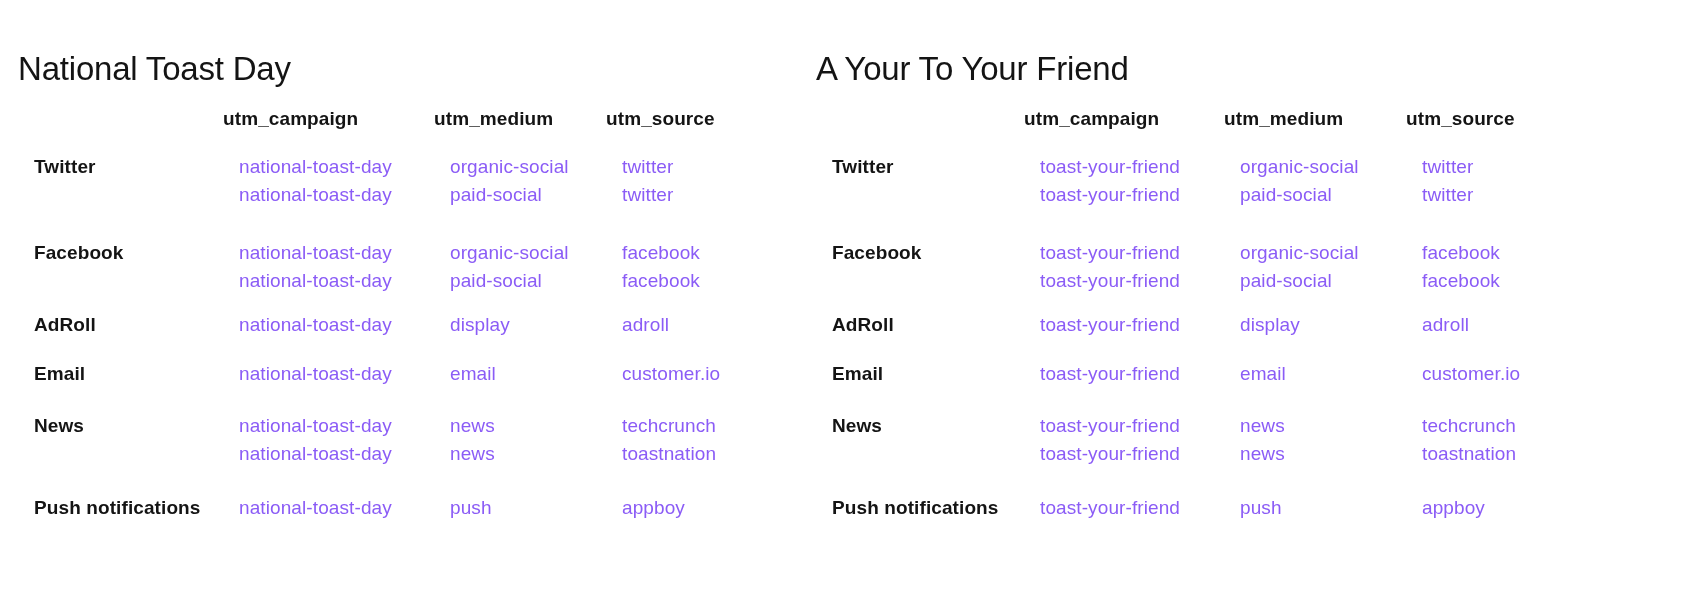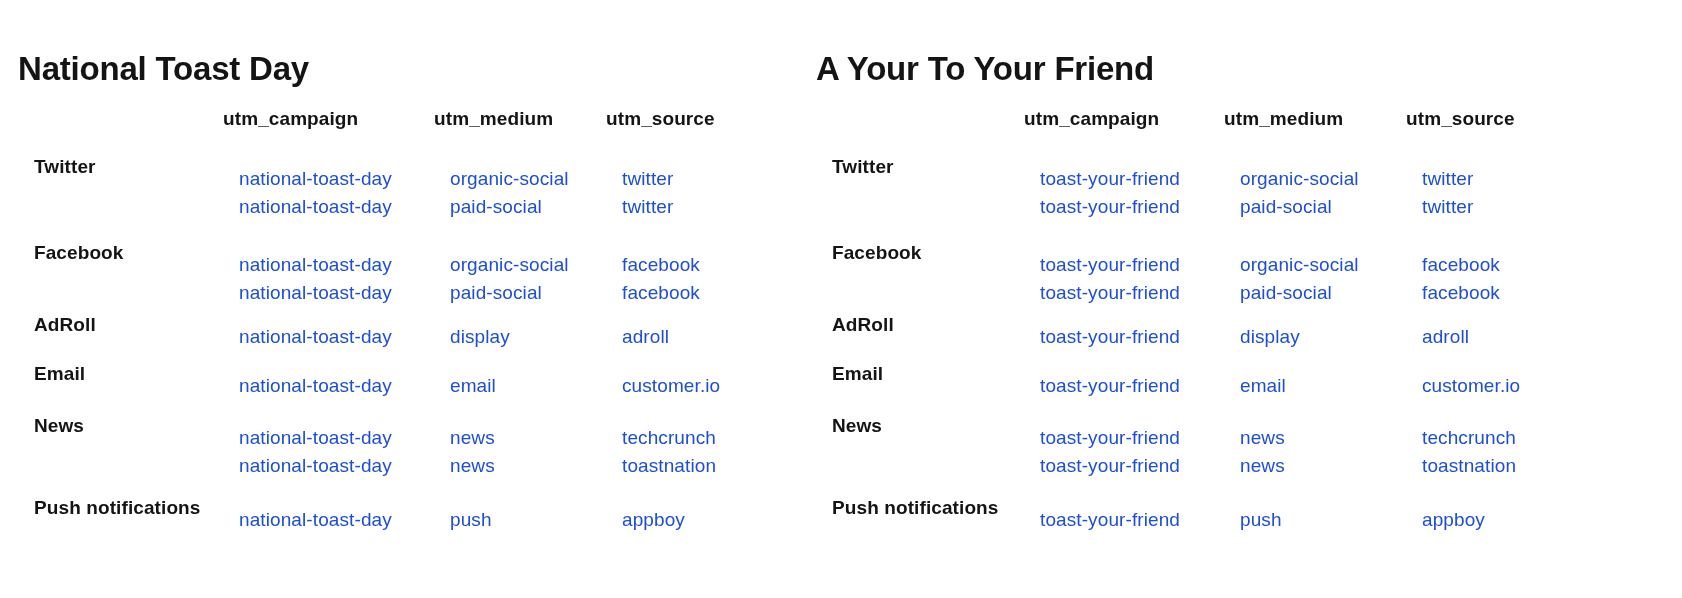--- a/index.html
+++ b/index.html
@@ -26,21 +26,21 @@
     position: absolute;
     top: 0;
     height: 598px;
   }
   .panel-left  { left: 0px;   width: 800px; }
   .panel-right { left: 800px; width: 882px; }
 
   .panel-title {
     position: absolute;
     font-size: 33px;
-    font-weight: 700;
+    font-weight: 400;
     letter-spacing: -0.2px;
     color: #141414;
     white-space: nowrap;
     line-height: 1;
   }
   .panel-left  .panel-title { left: 18px; top: 30px; }
   .panel-right .panel-title { left: 16px; top: 30px; }
 
   .grid {
     position: absolute;
@@ -72,24 +72,23 @@
 
   
   .cell.label {
     color: #141414;
     font-weight: 700;
     letter-spacing: 0.1px;
   }
 
   
   .cell.value {
-    color: #1d4ed8;
+    color: #8b5cf6;
     font-weight: 400;
     letter-spacing: 0.1px;
-    margin-top: 12px;
   }
 
   
   .panel-left  .col-label    { left: 18px;  }
   .panel-left  .col-campaign { left: 223px; }
   .panel-left  .col-medium   { left: 434px; }
   .panel-left  .col-source   { left: 606px; }
 
   
   .panel-right .col-label    { left: 16px;  }

